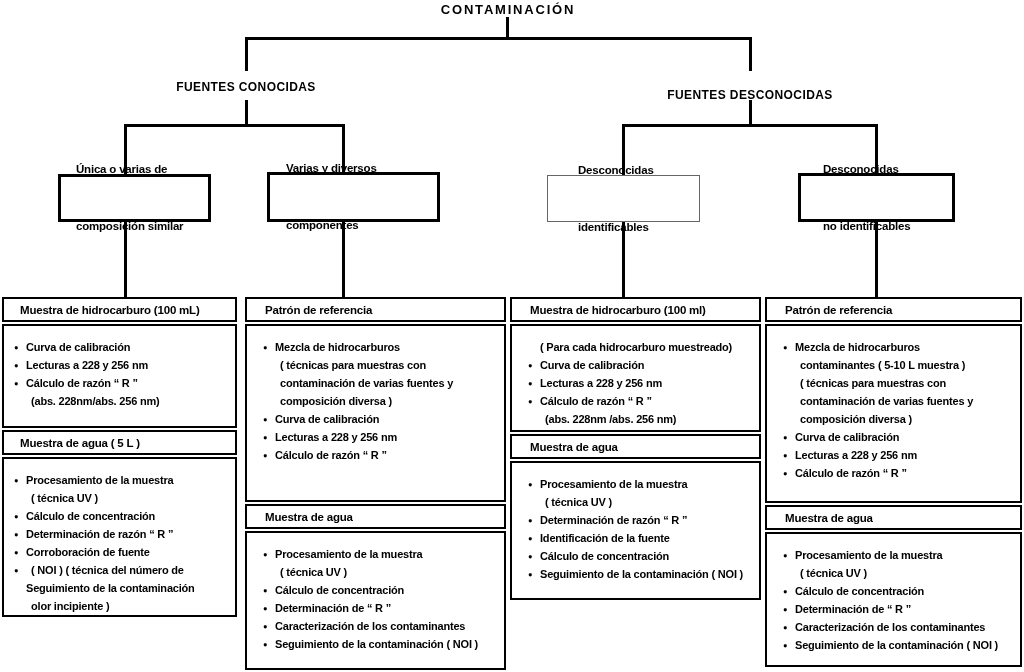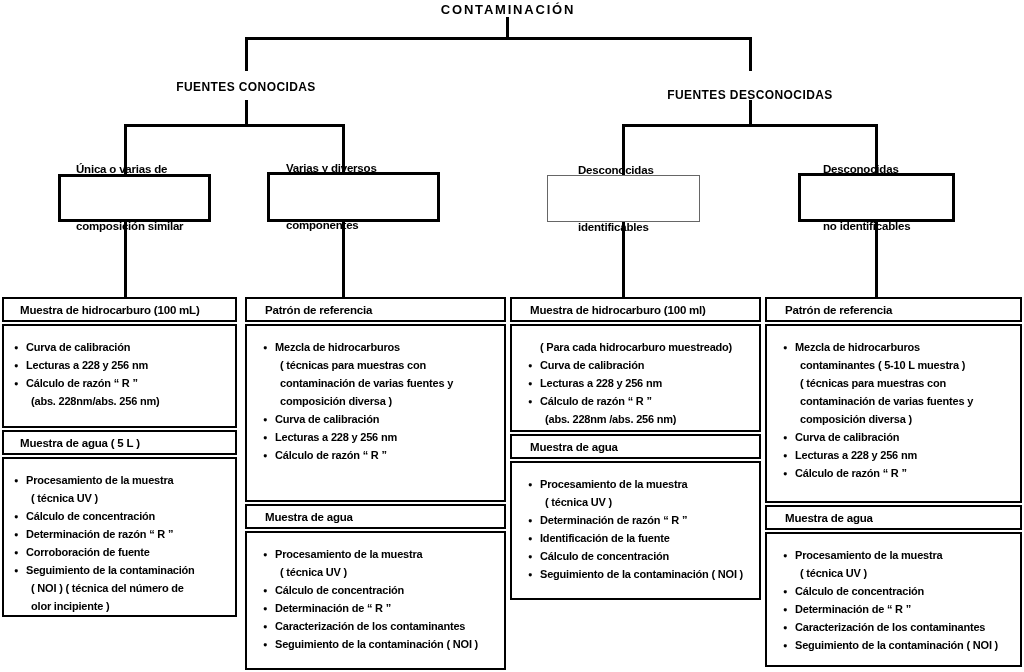--- a/index.html
+++ b/index.html
@@ -109,22 +109,22 @@
         <div class="item bulleted">
           <div class="line">Cálculo de concentración</div>
         </div>
         <div class="item bulleted">
           <div class="line">Determinación de razón “ R ”</div>
         </div>
         <div class="item bulleted">
           <div class="line">Corroboración de fuente</div>
         </div>
         <div class="item bulleted">
+          <div class="line cont">( NOI ) ( técnica del número de</div>
           <div class="line">Seguimiento de la contaminación</div>
-          <div class="line cont">( NOI ) ( técnica del número de</div>
           <div class="line cont">olor incipiente )</div>
         </div>
       </div>
   </div>
 
   <div class="col" style="left:245px;top:297px;width:261px">
     <div class="sec header" style="height:25px">Patrón de referencia</div>
     <div class="sec body pl16" style="height:178px">
         <div class="item bulleted">
           <div class="line">Mezcla de hidrocarburos</div>

